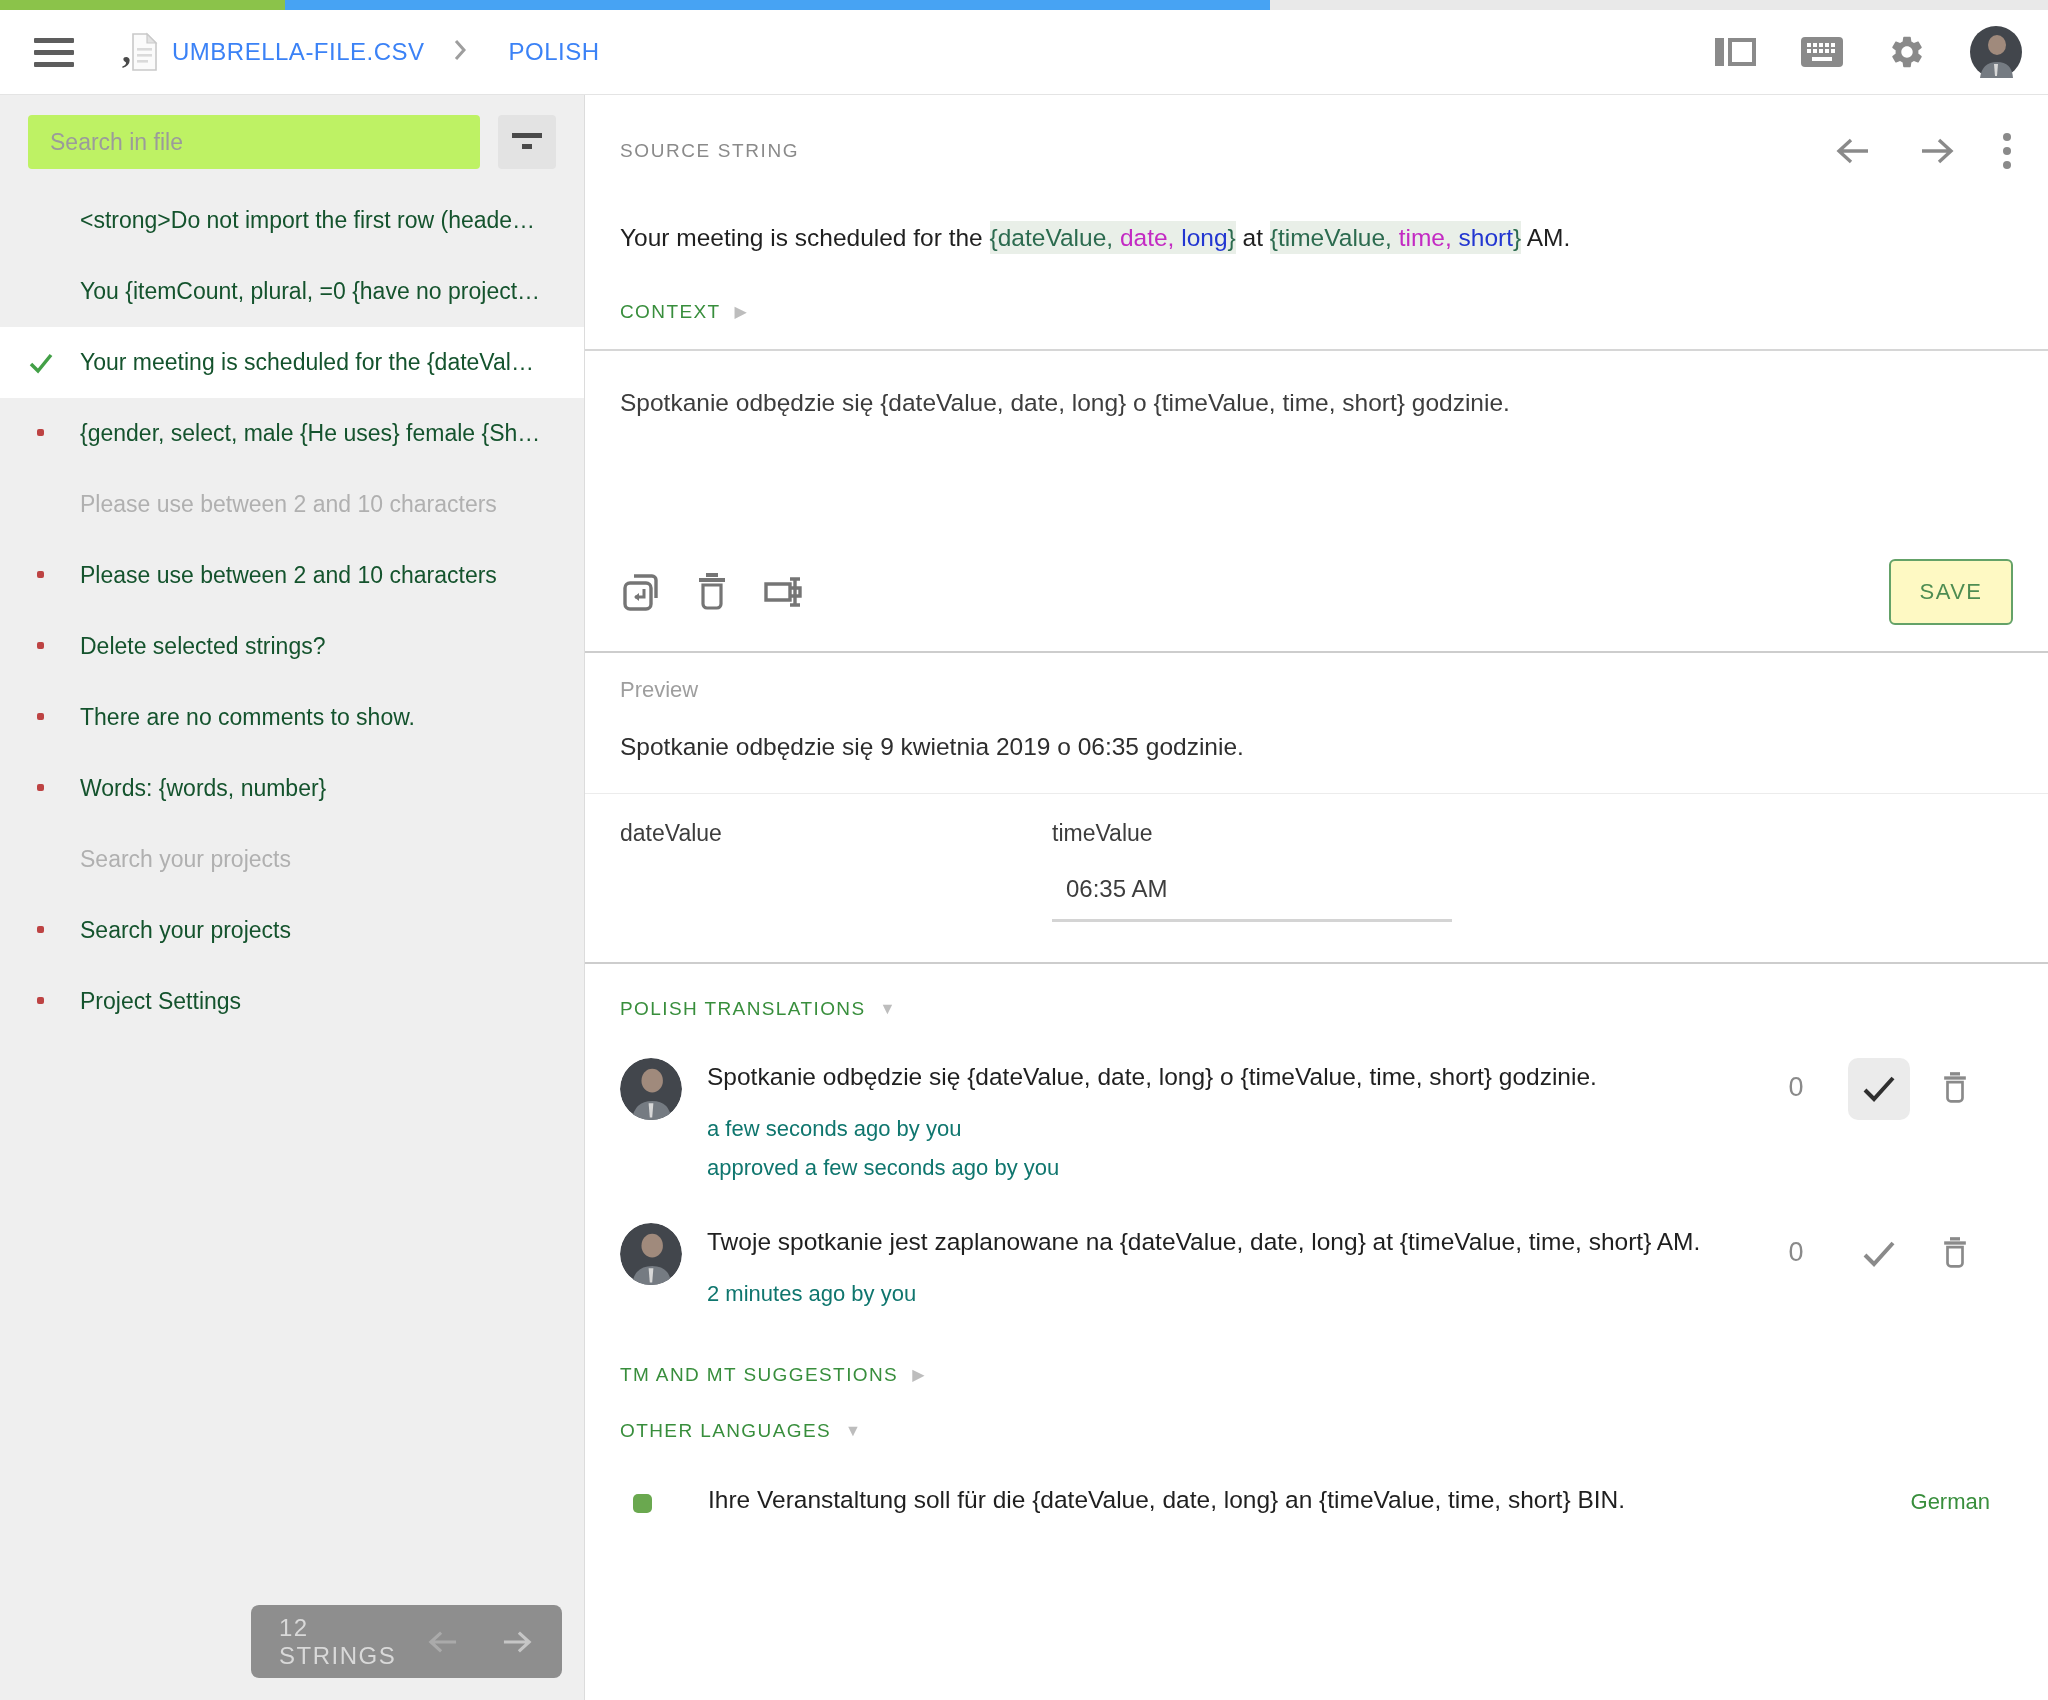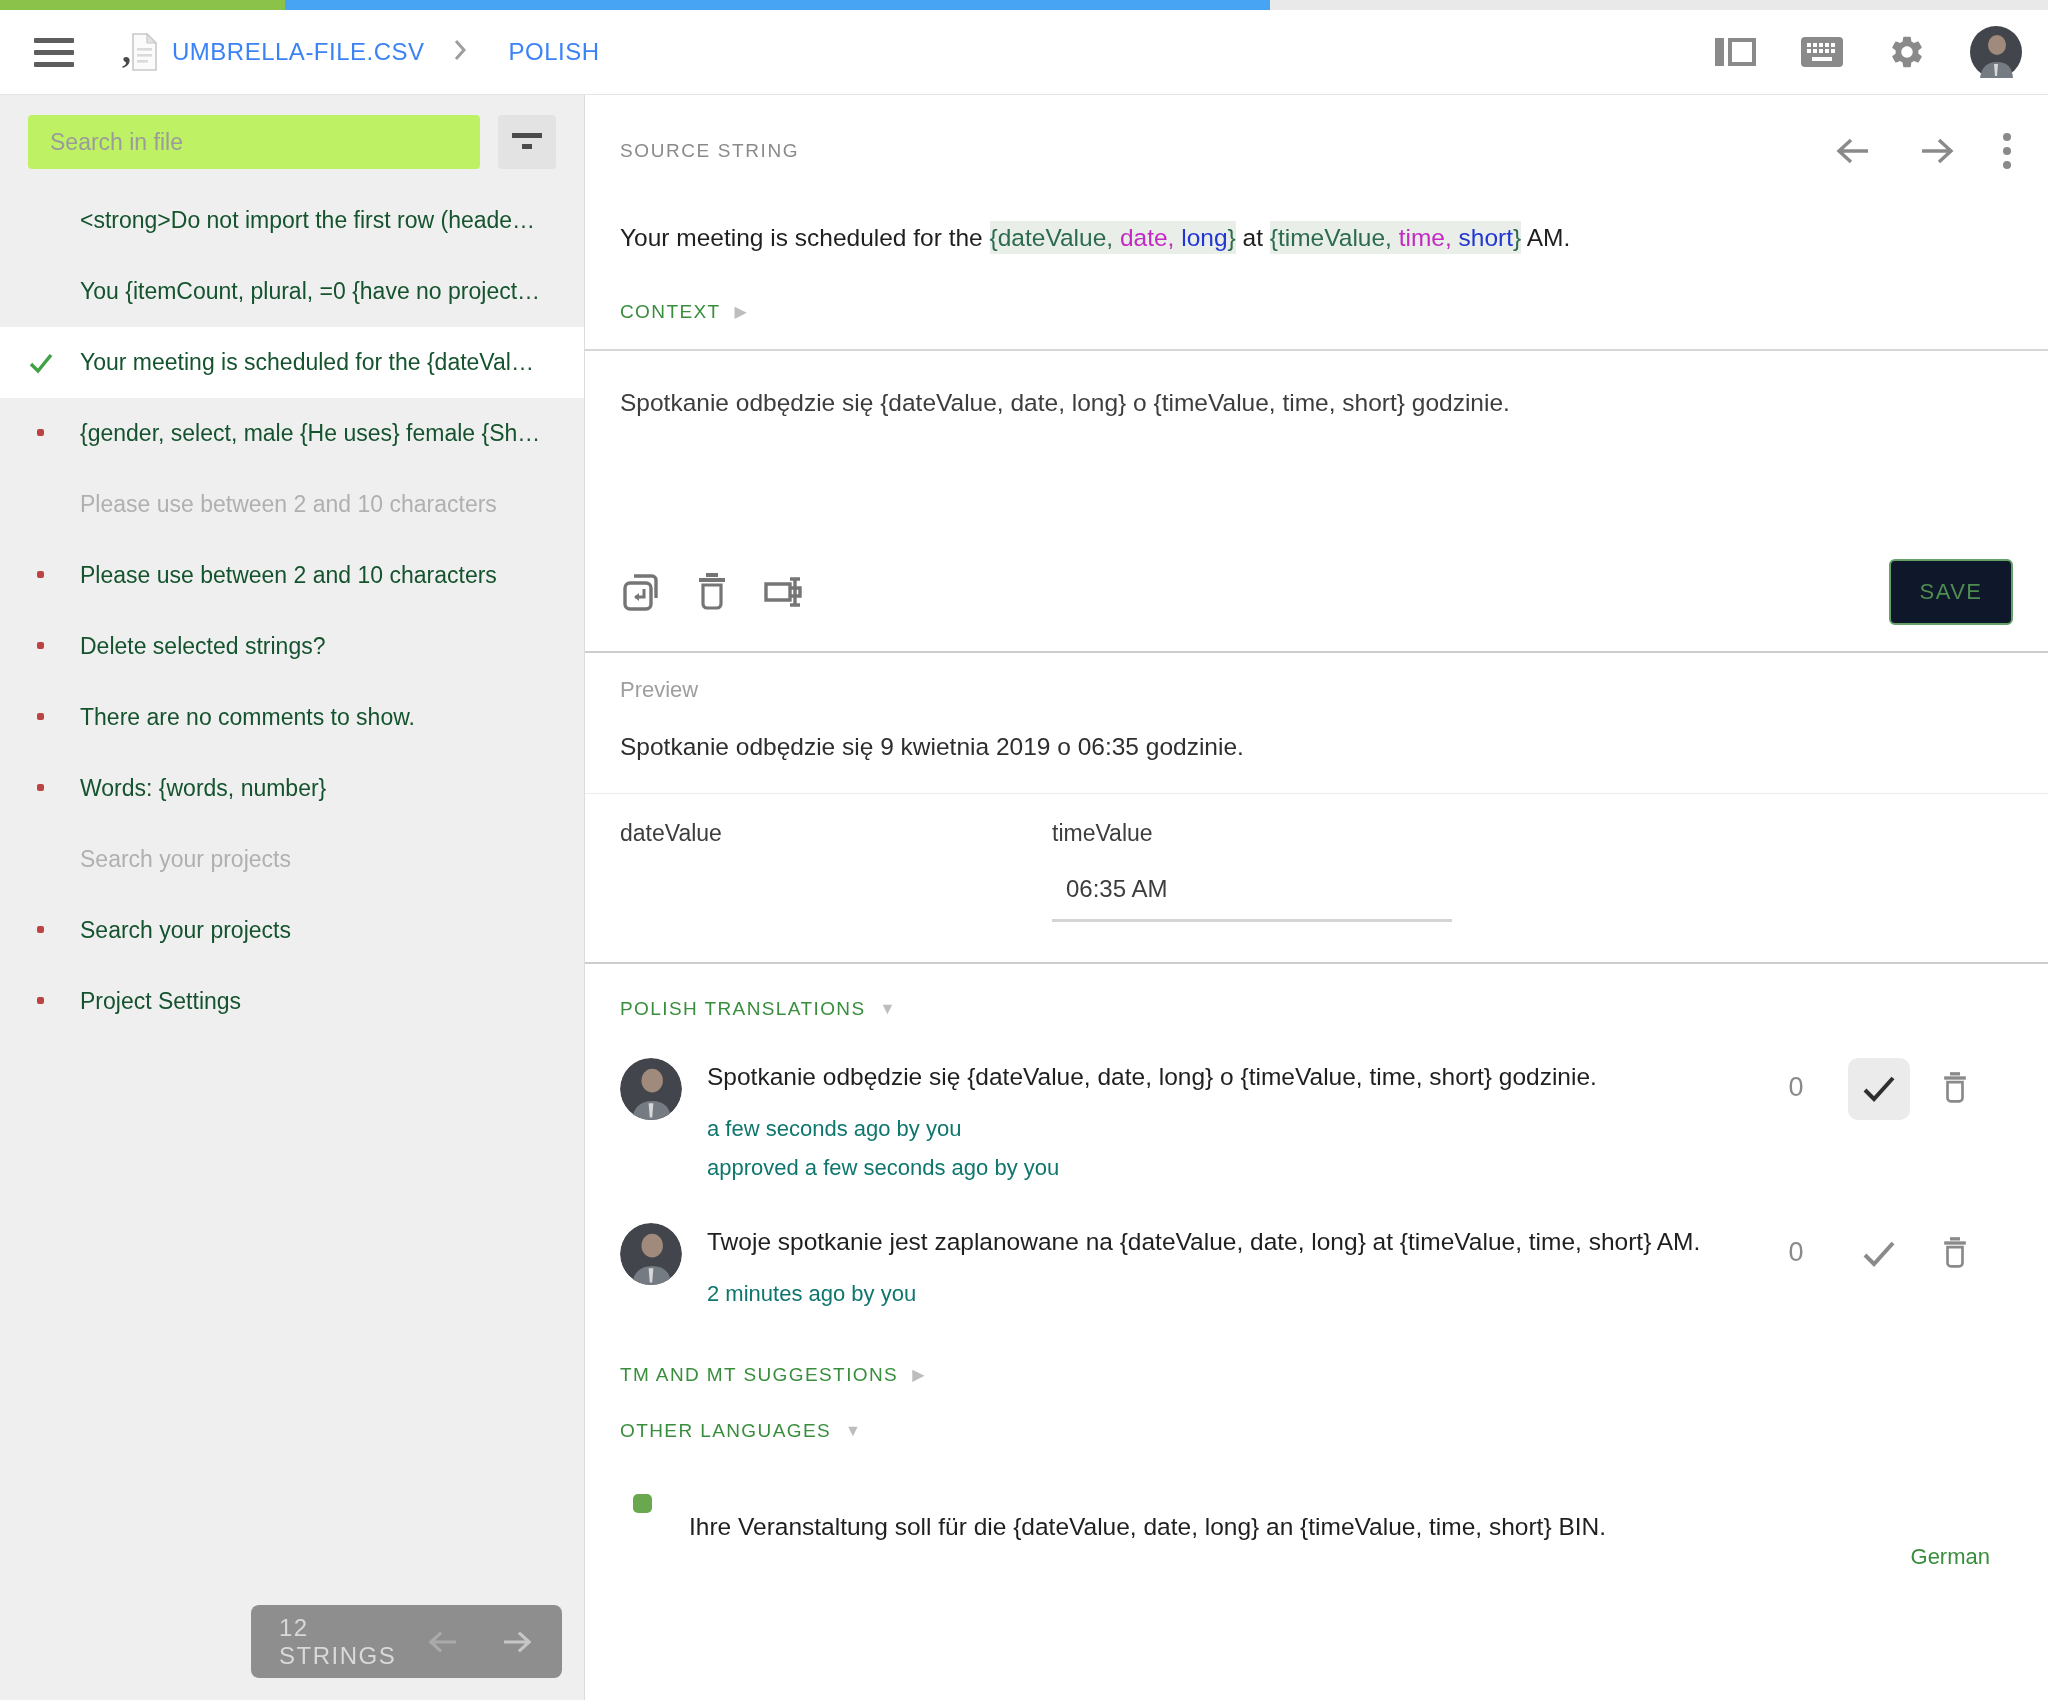--- a/index.html
+++ b/index.html
@@ -59,42 +59,42 @@
   .section-row { display:flex; align-items:center; gap:14px; margin:46px 35px 0 35px; cursor:pointer; width:max-content; }
   .section-title { font-size:19px; color:#388e3c; letter-spacing:1.4px; }
   .tri { color:#bdbdbd; font-size:16px; line-height:1; }
   .divider { height:2px; background:#d6d6d6; margin-top:26px; }
   .divider.mid { background:#cdcdcd; }
   .divider.light { height:1px; background:#ececec; }
 
   .translation-box { padding:38px 35px 0 35px; height:188px; font-size:24.5px; color:#3d3d3d; cursor:text; }
   .toolbar { display:flex; align-items:center; margin:20px 35px 0 35px; }
   .tool-icons { display:flex; align-items:center; gap:32px; }
-  .save-btn { margin-left:auto; width:124px; height:66px; background:#0f172a; border:2px solid #64a268; border-radius:6px; color:#4e8d52; font-size:22px; letter-spacing:1.5px; font-family:"Liberation Sans",sans-serif; cursor:pointer; }
+  .save-btn { margin-left:auto; width:124px; height:66px; background:#fef9c3; border:2px solid #64a268; border-radius:6px; color:#4e8d52; font-size:22px; letter-spacing:1.5px; font-family:"Liberation Sans",sans-serif; cursor:pointer; }
 
   .preview-label { margin:24px 35px 0 35px; font-size:22px; color:#9e9e9e; }
   .preview-text { margin:30px 35px 0 35px; font-size:24.5px; color:#2e2e2e; }
   .params { display:flex; margin:26px 35px 0 35px; }
   .param { width:400px; margin-right:32px; }
   .param-name { font-size:23px; color:#3d3d3d; }
   .param-value { margin-top:28px; padding:0 0 16px 14px; font-size:24px; color:#3d3d3d; border-bottom:3px solid #d4d4d4; cursor:text; }
 
   .entry { display:flex; align-items:flex-start; margin:38px 78px 0 35px; }
   .avatar { width:62px; height:62px; border-radius:50%; overflow:hidden; flex:none; }
   .entry-body { margin-left:25px; max-width:1060px; }
   .entry-text { font-size:24.5px; color:#1f1f1f; line-height:1.55; }
   .entry-meta { margin-top:14px; font-size:22px; color:#0f766e; line-height:1.75; }
   .entry-controls { margin-left:auto; display:flex; align-items:flex-start; }
   .vote-count { font-size:27px; color:#8a8a8a; margin-top:14px; min-width:20px; text-align:center; }
   .check-btn { width:62px; height:62px; border:none; background:transparent; border-radius:10px; margin-left:42px; display:flex; align-items:center; justify-content:center; cursor:pointer; }
   .entry[data-approved="true"] .check-btn { background:#ebebeb; }
   .entry[data-approved="true"] .check-btn polyline { stroke:#2f2f2f; }
   .trash-btn { margin-left:30px; margin-top:12px; background:none; border:none; cursor:pointer; display:flex; }
 
-  .lang-row { display:flex; align-items:flex-start; margin:44px 58px 0 48px;flex-direction:column; }
+  .lang-row { display:flex; align-items:flex-start; margin:44px 58px 0 48px; }
   .lang-bullet { width:19px; height:19px; border-radius:5px; background:#6aa84f; margin-top:8px; flex:none; }
   .lang-text { margin-left:56px; font-size:24.5px; color:#1f1f1f; }
   .lang-link { margin-left:auto; font-size:22px; color:#388e3c; cursor:pointer; padding-top:3px; white-space:nowrap; }
 </style>
 </head>
 <body>
 
 <div class="app">
 
   <div class="progress" style="background: rgb(233, 233, 233);">

